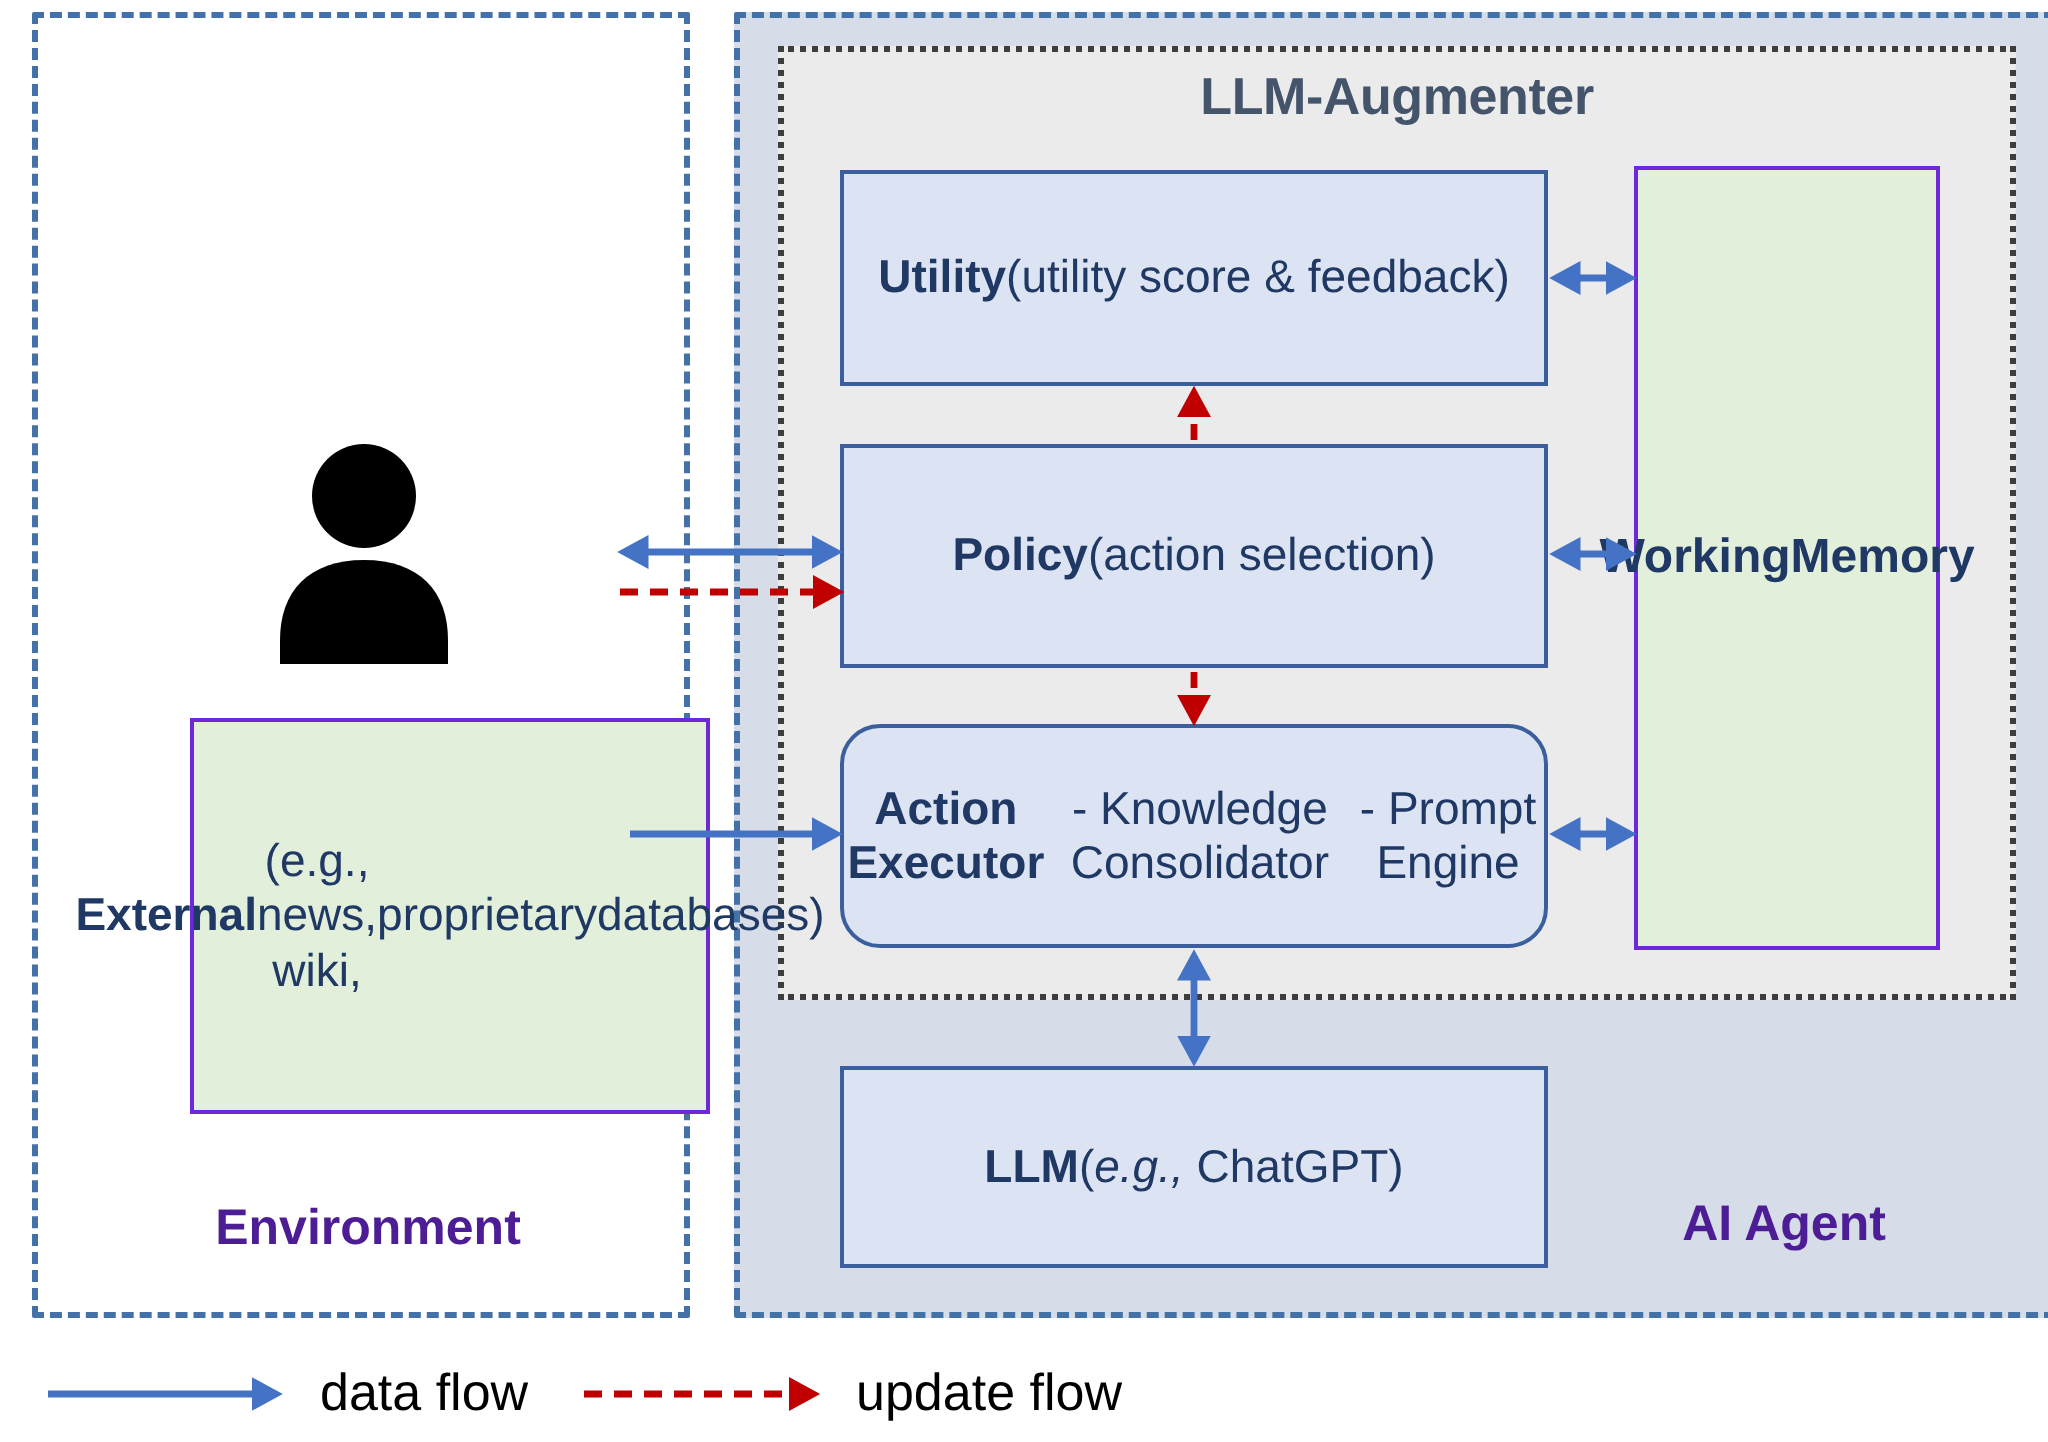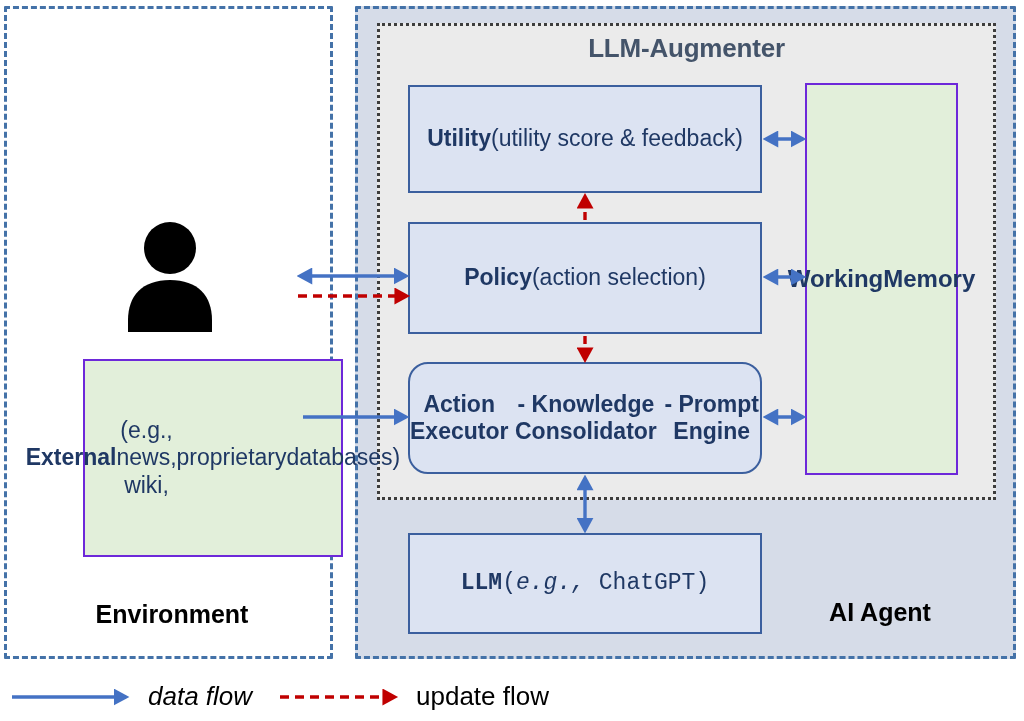--- a/index.html
+++ b/index.html
@@ -8,21 +8,21 @@
     background: #ffffff;
   }
   body {
     width: 1024px; height: 721px;
     position: relative;
     font-family: "Liberation Sans", sans-serif;
     overflow: hidden;
   }
   #stage {
     position: absolute;
-    left: 0; top: 0;
+    left: 12px; top: 0;
     width: 828px; height: 721px;
   }
   .abs { position: absolute; }
 
   
   .dashed-container {
     border: 3px dashed #4472a8;
     border-radius: 1px;
   }
   #env-box {
@@ -75,39 +75,39 @@
   .node .ttl {
     font-weight: bold;
     font-size: 23px;
   }
   .node .sub {
     font-size: 23px;
     font-weight: normal;
   }
   .node .sub-bold {
     font-size: 23px;
-    font-weight: bold;
+    font-weight: normal;
   }
   .node .sub em { font-style: italic; text-align: center; }
 
   #utility-box  { left: 408px; top: 85px;  width: 354px; height: 108px; }
   #policy-box   { left: 408px; top: 222px; width: 354px; height: 112px; }
   #executor-box { left: 408px; top: 362px; width: 354px; height: 112px; border-radius: 20px; }
-  #llm-box      { left: 408px; top: 533px; width: 354px; height: 101px; font-family: Liberation Mono, monospace; }
+  #llm-box      { left: 408px; top: 533px; width: 354px; height: 101px; }
   #memory-box   { left: 805px; top: 83px;  width: 153px; height: 392px; }
   #memory-box .ttl { font-size: 24px; line-height: 1.25; }
   #extknow-box  { left: 42px;  top: 359px; width: 260px; height: 198px; margin-left: 41px; }
   #extknow-box .ttl { font-size: 23px; line-height: 1.2; }
   #extknow-box .sub { line-height: 1.2; }
 
   
   .region-label {
     font-weight: bold;
     font-size: 25px;
-    color: #000000;
+    color: #4c1d95;
   }
   #env-label   { left: 42px;  top: 600px; width: 260px; text-align: center; }
   #agent-label { left: 790px; top: 598px; width: 180px; text-align: center; }
 
   
   #person-icon { left: 122px; top: 222px; width: 96px; height: 110px; }
 
   
   #arrows {
     left: 0; top: 0;
@@ -119,21 +119,21 @@
   #legend-row {
     left: 0px; top: 672px;
     width: 1024px; height: 49px;
   }
   .legend-item {
     position: absolute;
     display: flex;
     align-items: center;
     height: 49px;
   }
-  #legend-data   { left: 10px; font-style: italic;  }
+  #legend-data   { left: 10px;  }
   #legend-update { left: 278px; }
   .legend-text {
     font-size: 26px;
     color: #000000;
     margin-left: 16px;
   }
   .legend-svg { display: block; }
 </style>
 </head>
 <body>

